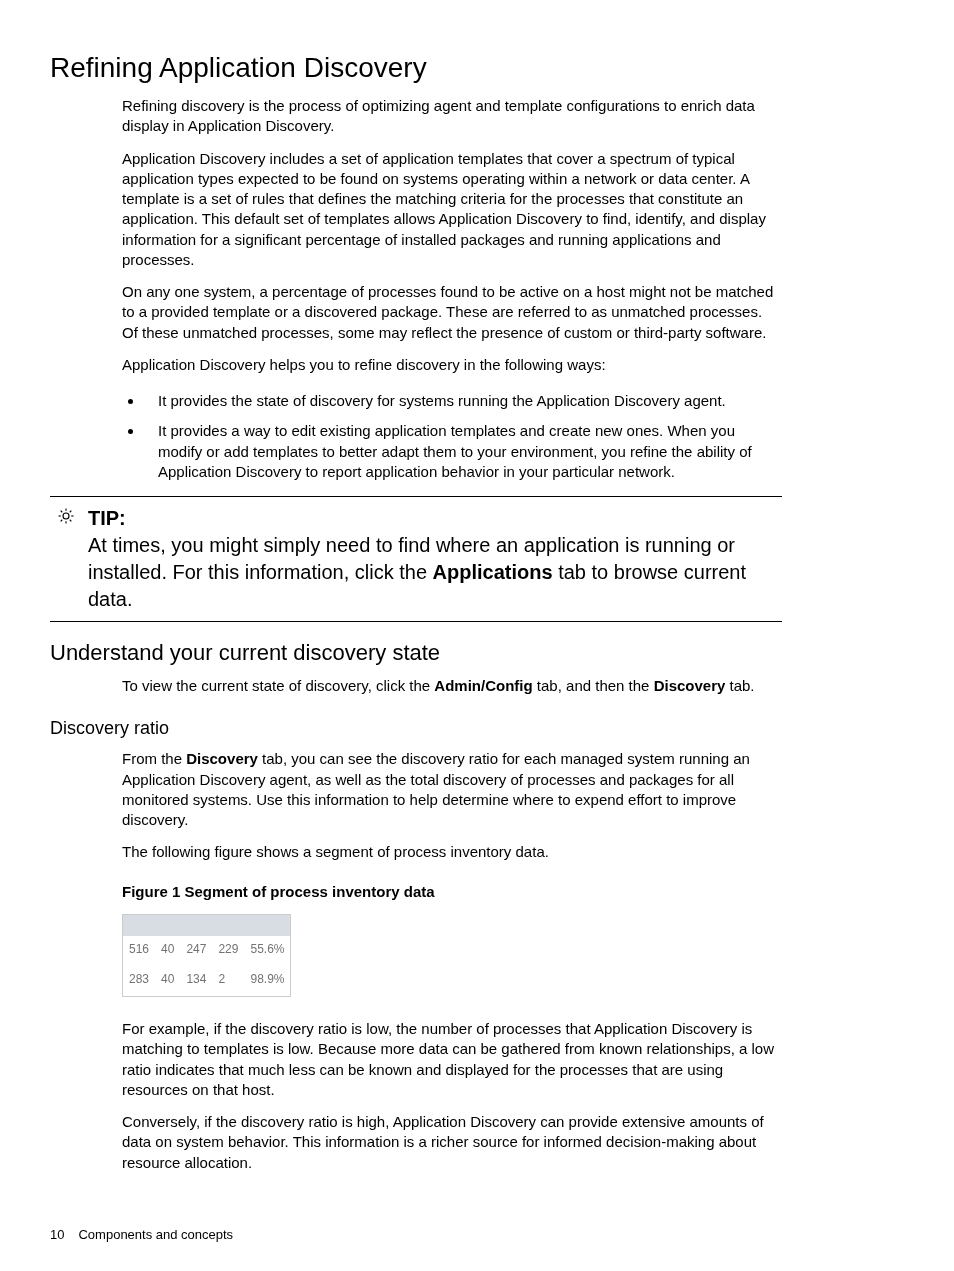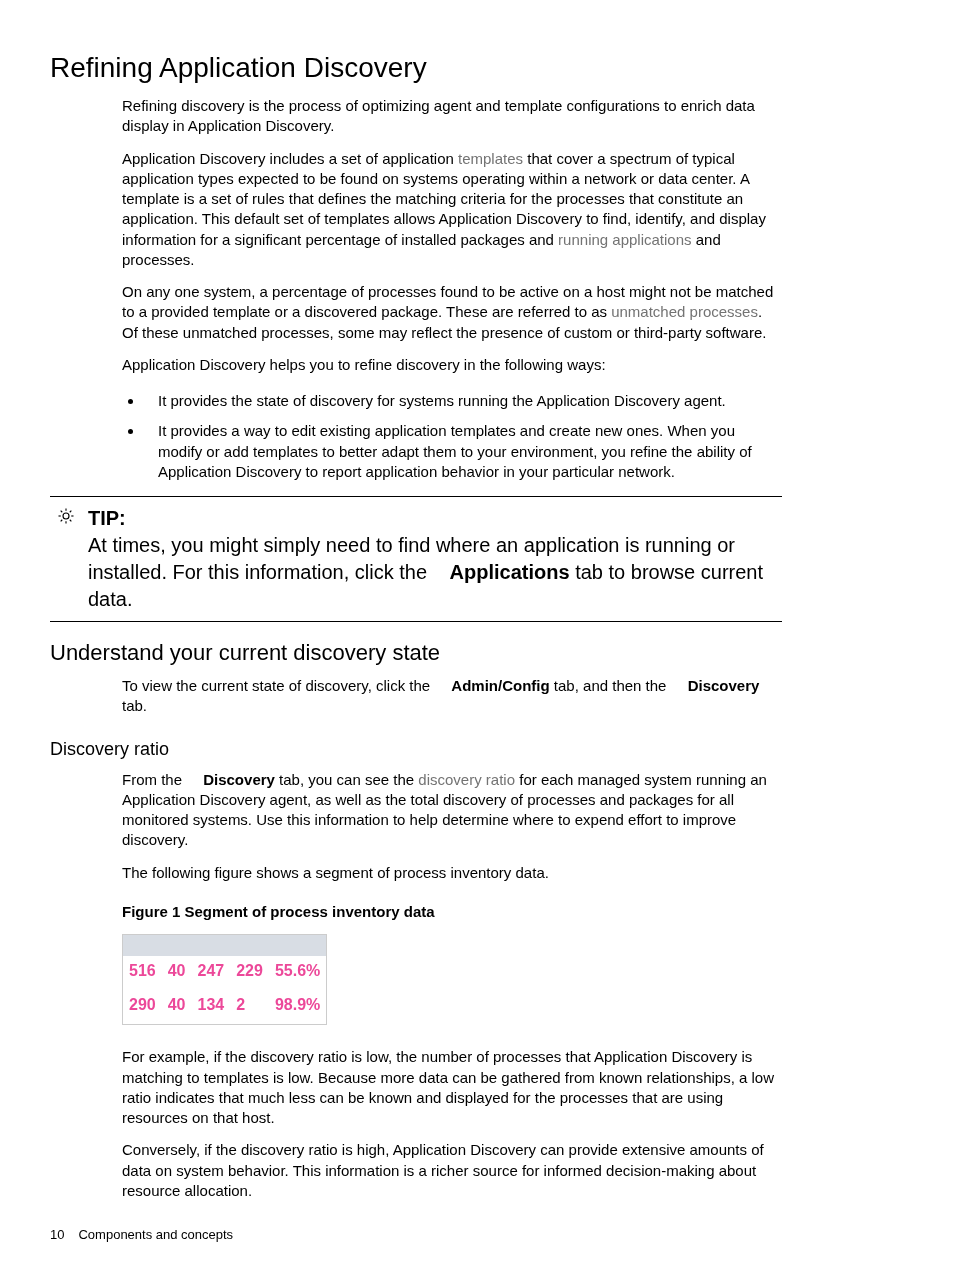--- a/index.html
+++ b/index.html
@@ -39,21 +39,21 @@
   }
   .body-indent {
     margin-left: 72px;
   }
   p {
     font-size: 15px;
     line-height: 1.35;
     margin: 0 0 12px 0;
   }
   .link {
-    color: #737373;
+    color: #000000;
     text-decoration: none;
     margin-top: 12px;
   }
   ul.bullets {
     margin: 16px 0 14px 0;
     padding-left: 22px;
   }
   ul.bullets li {
     font-size: 15px;
     line-height: 1.35;
@@ -77,21 +77,21 @@
   }
   .tip-content {
     flex: 1;
     font-size: 20px;
     line-height: 1.35;
     padding-left: 6px;
   }
   .tip-label {
     font-weight: bold;
   }
-  .bold { font-weight: bold; margin-left: 17px; }
+  .bold { font-weight: bold; }
   .figure-caption {
     font-weight: bold;
     font-size: 15px;
     margin: 20px 0 14px 0;
   }
   .inv-table {
     border: 1px solid #ccc;
     border-collapse: collapse;
     font-family: Arial, sans-serif;
     font-size: 12px;
@@ -108,24 +108,23 @@
     color: #fff;
     font-weight: bold;
     font-size: 11px;
     text-align: left;
     padding: 3px 6px;
     line-height: 1.1;
     vertical-align: top;
   }
   .inv-table tbody td {
     padding: 6px 6px 10px 6px;
-    font-size: 16px;
-    color: #ec4899;
+    font-size: 12px;
+    color: #737373;
     vertical-align: top;
-    font-weight: bold;
   }
   .inv-table .c0 { width: 50px; }
   .inv-table .c1 { width: 50px; }
   .inv-table .c2 { width: 60px; }
   .inv-table .c3 { width: 75px; }
   .inv-table .c4 { width: 50px; }
   .footer {
     position: absolute;
     left: 50px;
     bottom: 29px;
@@ -205,21 +204,21 @@
       </thead>
       <tbody>
         <tr>
           <td>516</td>
           <td>40</td>
           <td>247</td>
           <td>229</td>
           <td>55.6%</td>
         </tr>
         <tr>
-          <td>290</td>
+          <td>283</td>
           <td>40</td>
           <td>134</td>
           <td>2</td>
           <td>98.9%</td>
         </tr>
       </tbody>
     </table>
 
     <p>For example, if the discovery ratio is low, the number of processes that Application Discovery is matching to templates is low. Because more data can be gathered from known relationships, a low ratio indicates that much less can be known and displayed for the processes that are using resources on that host.</p>
     <p>Conversely, if the discovery ratio is high, Application Discovery can provide extensive amounts of data on system behavior. This information is a richer source for informed decision-making about resource allocation.</p>

